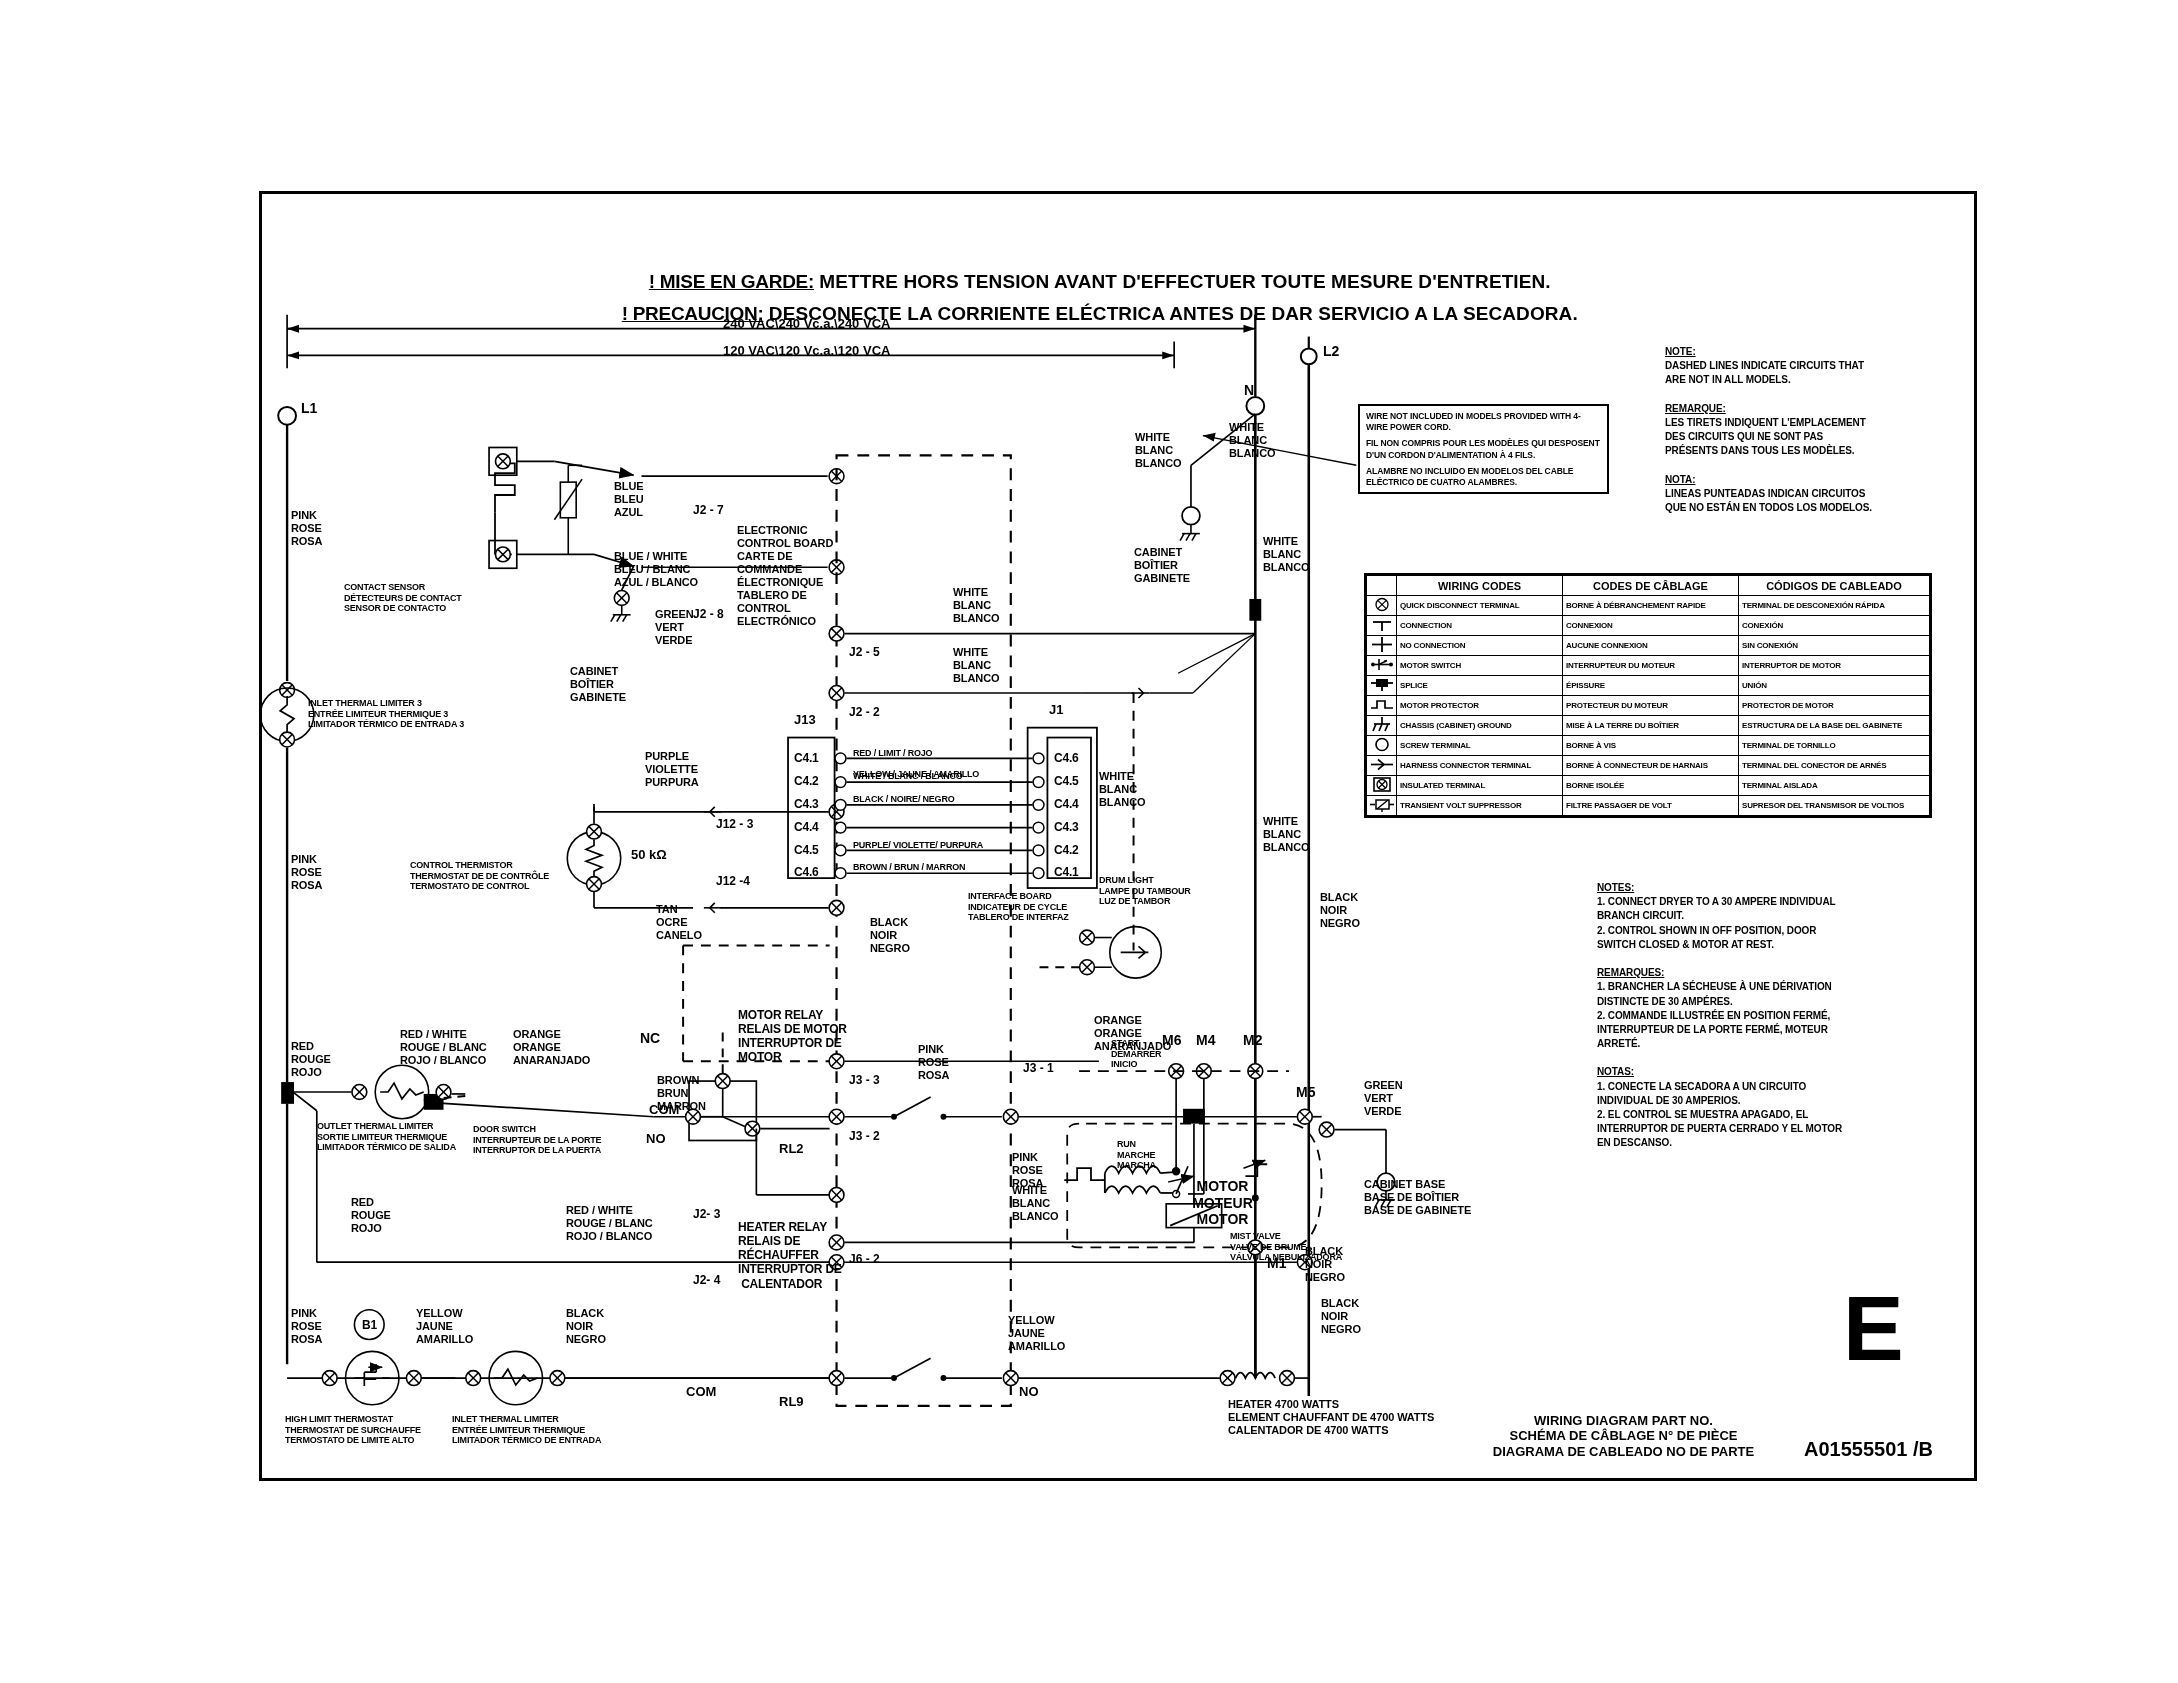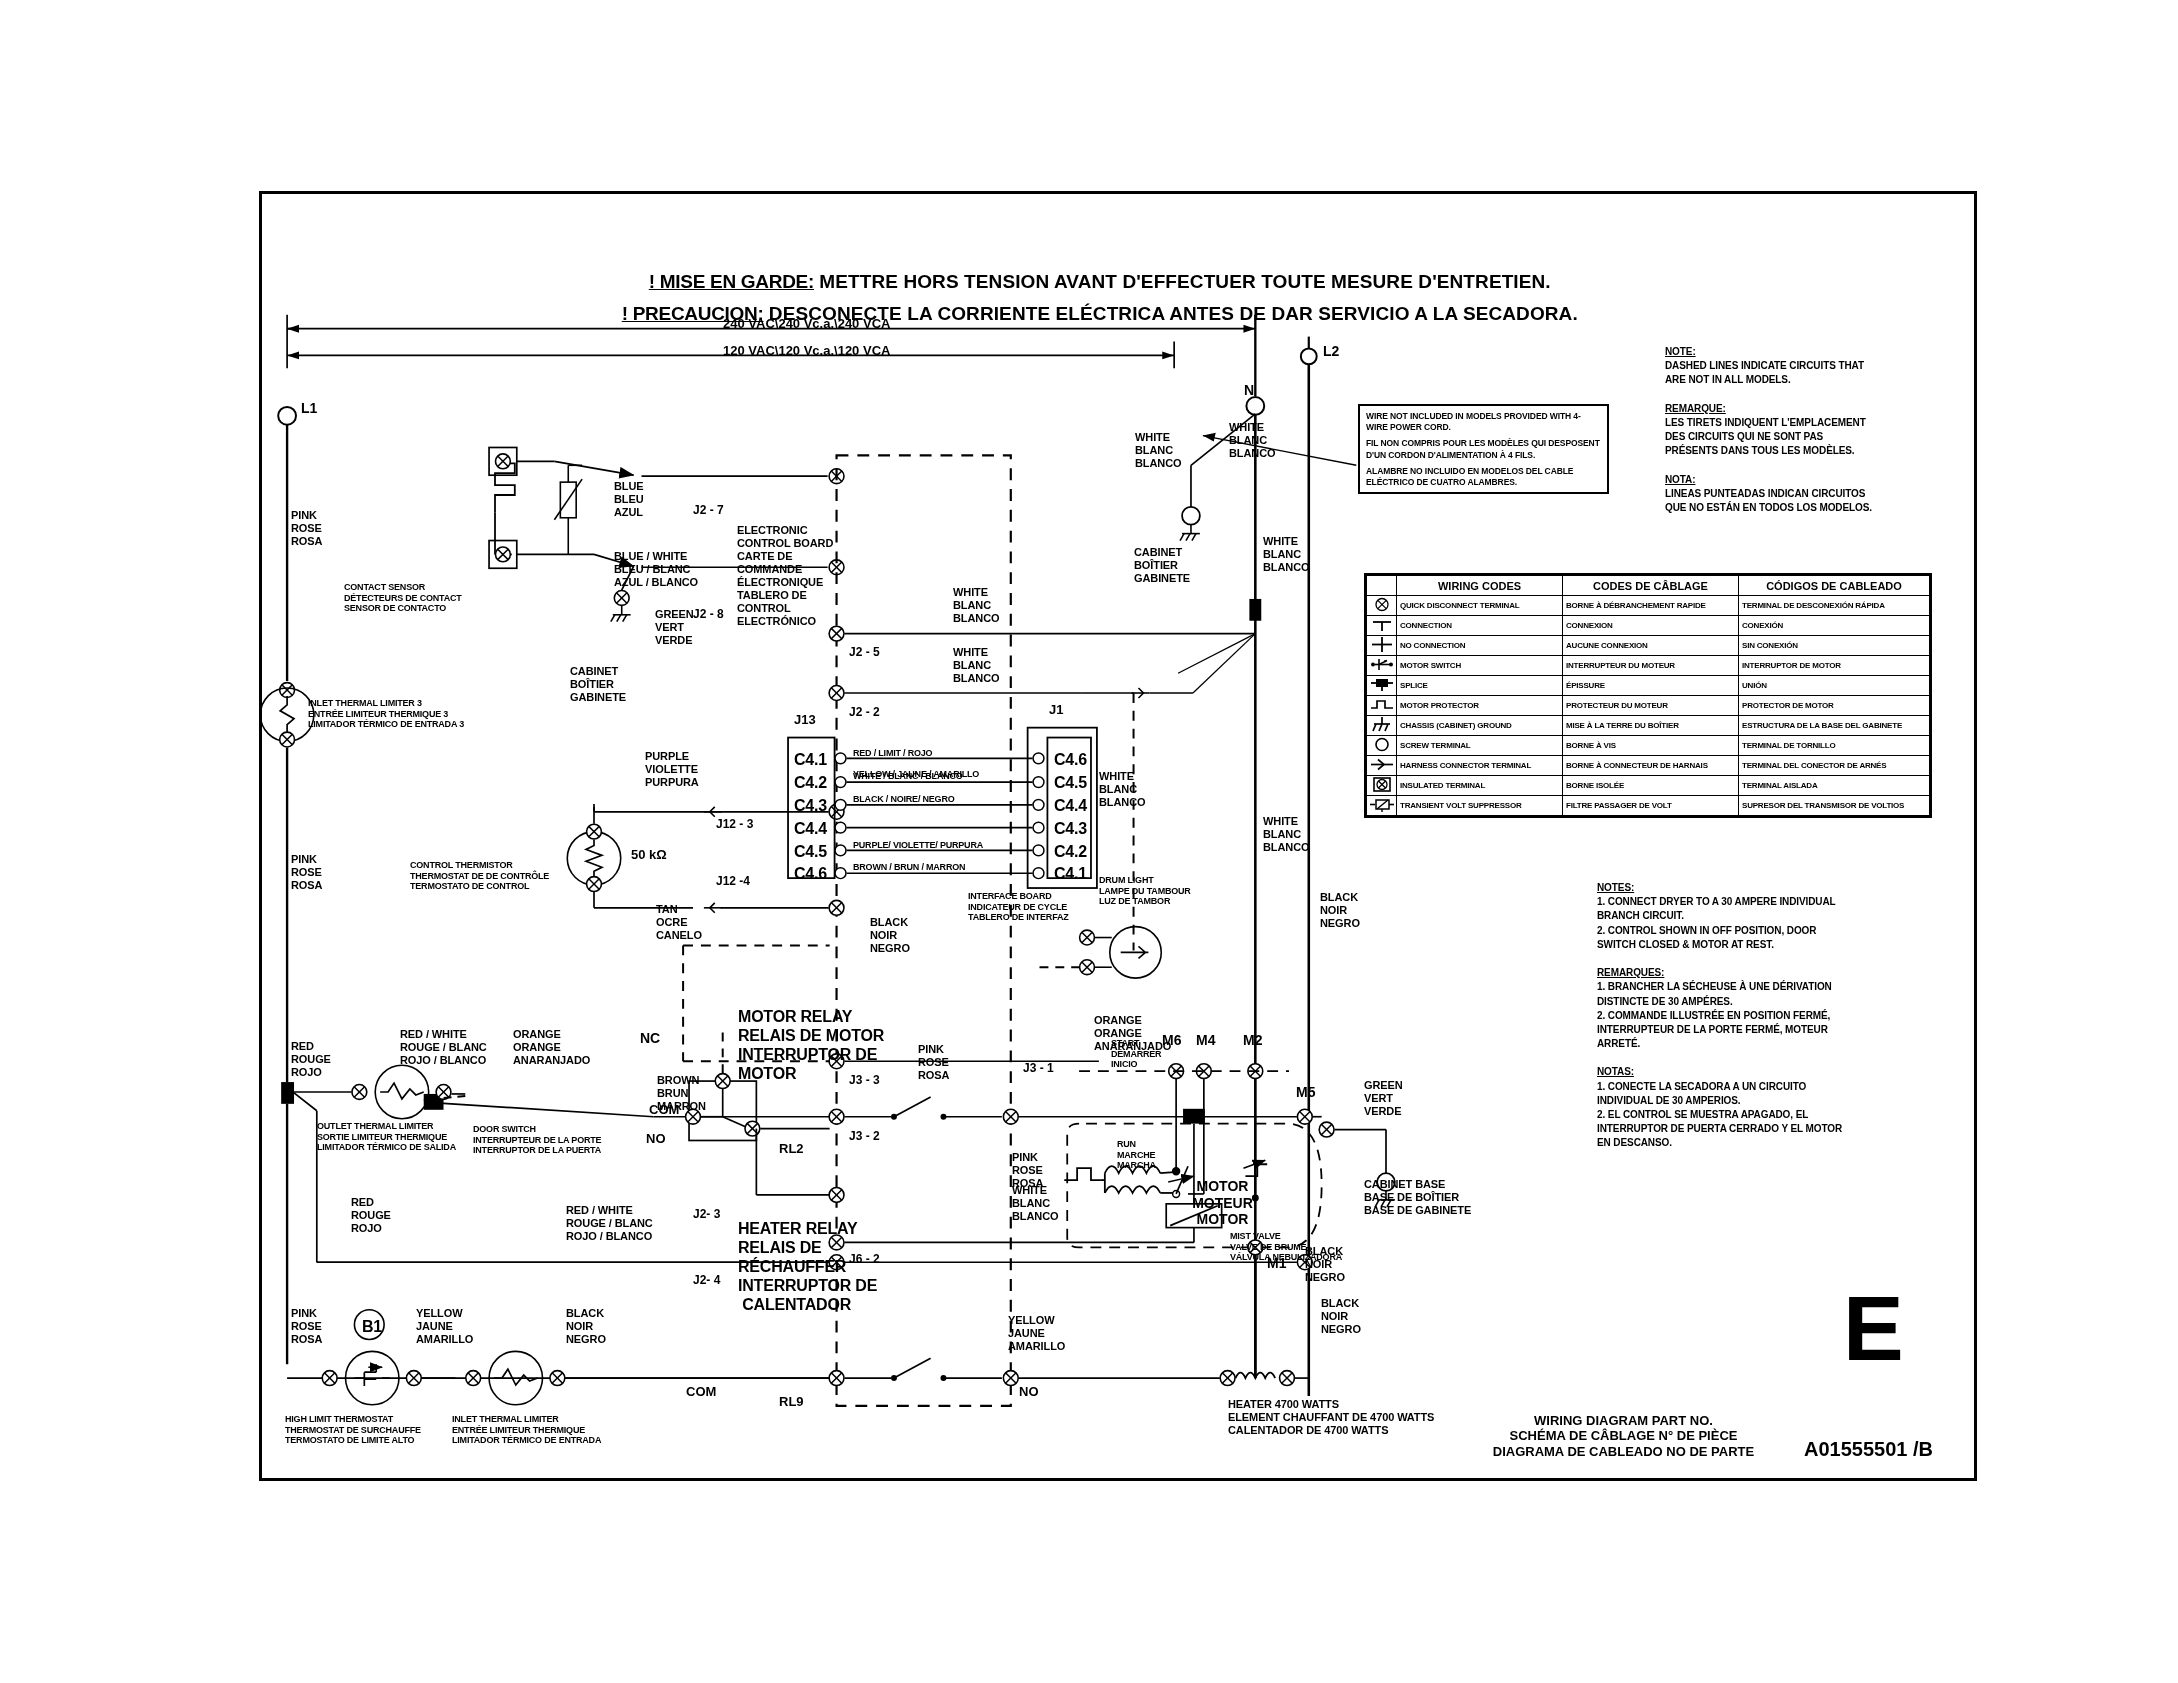--- a/index.html
+++ b/index.html
@@ -13,21 +13,21 @@
   }
   #sheet { position:absolute; left:0; top:0; width:2178px; height:1683px; }
   #border {
     position:absolute; left:259px; top:191px; width:1718px; height:1290px;
     border:3px solid #000; background:#fff;
   }
   .t { position:absolute; white-space:pre; font-weight:bold; line-height:1.18; }
   .hdr { font-size:19px; font-weight:bold; letter-spacing:0.1px; }
   .hdrkw { font-weight:bold; text-decoration:underline; letter-spacing:-0.3px; }
   .lbl { font-size:11px; font-weight:bold; letter-spacing:-0.1px; }
-  .lbl10 { font-size:16px; font-weight:bold; letter-spacing:-0.2px; }
+  .lbl10 { font-size:12px; font-weight:bold; letter-spacing:-0.2px; }
   .lbl9 { font-size:9px; font-weight:bold; letter-spacing:-0.2px; }
   .lbl13 { font-size:13px; font-weight:bold; }
   .lbl14 { font-size:14px; font-weight:bold; }
   .lbl12 { font-size:12px; font-weight:bold; }
   svg { position:absolute; left:0; top:0; overflow:visible; }
   .bigE { position:absolute; font-size:91px; font-weight:bold; font-family:"Liberation Sans",sans-serif; }
 
   
   #codes { position:absolute; left:1364px; top:573px; width:568px; border:2px solid #000; border-collapse:collapse; background:#fff; }
   #codes table { border-collapse:collapse; width:100%; }

